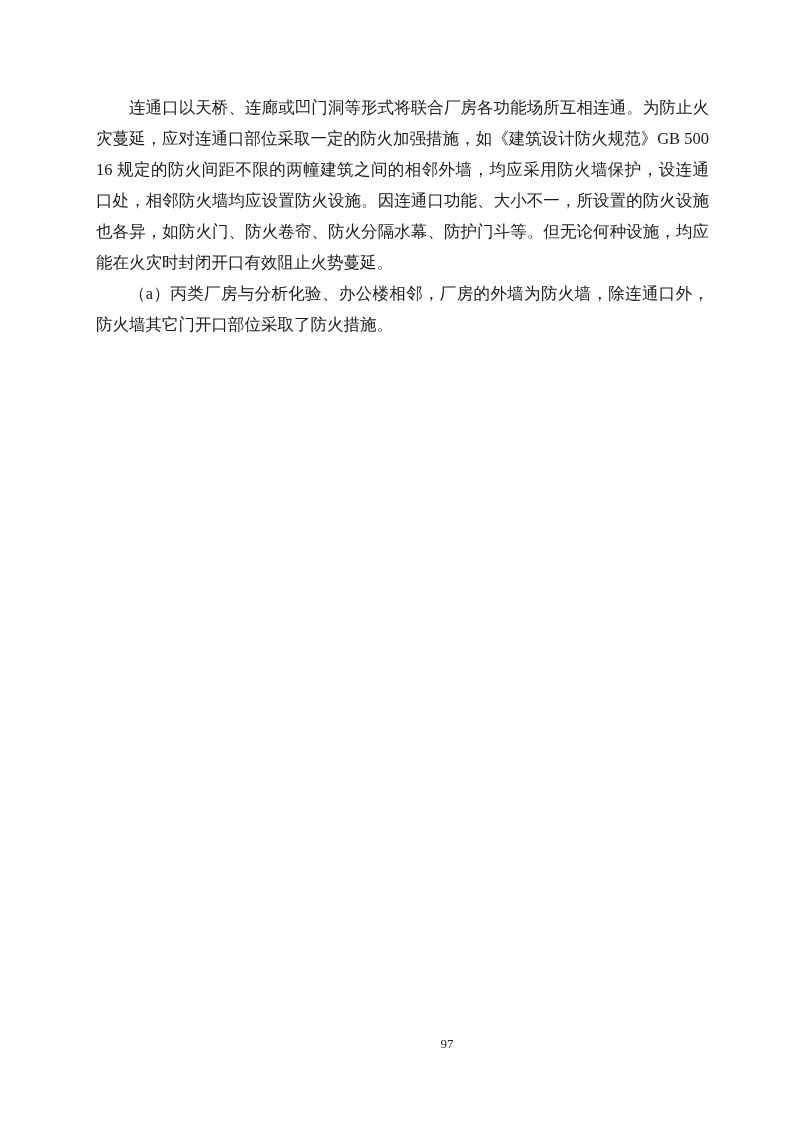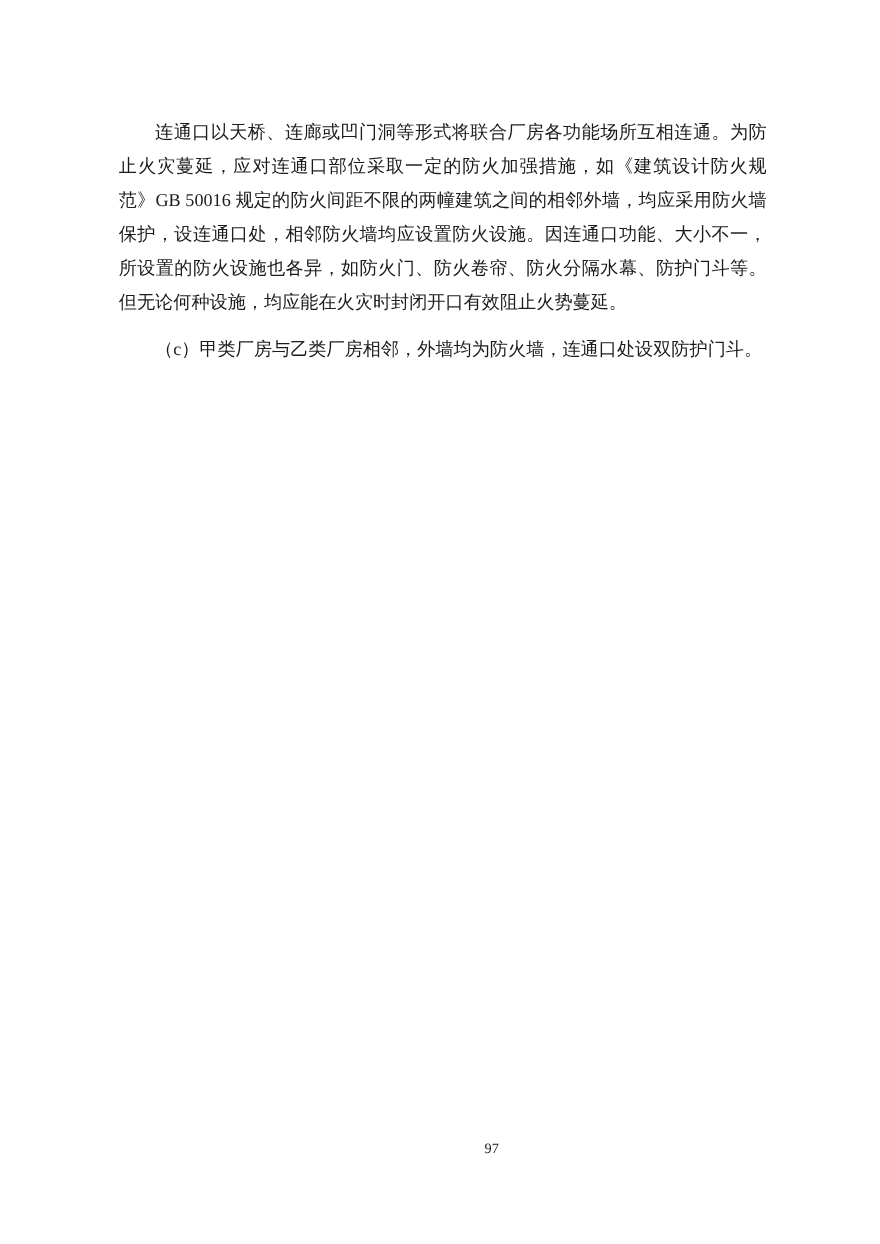--- a/index.html
+++ b/index.html
@@ -20,21 +20,21 @@
     position: absolute;
     left: 96px;
     top: 92px;
     width: 613px;
     font-size: 16.5px;
     line-height: 31px;
     text-align: justify;
     text-justify: inter-ideograph;
   }
   .content p {
-    margin: 12px;
+    margin: 0;
     padding: 0;
     text-indent: 2em;
     word-break: break-all;
   }
   .page-number {
     position: absolute;
     left: 0;
     top: 1036px;
     width: 100%;
     text-align: center;
@@ -43,17 +43,17 @@
     color: #222222;
     margin-left: 47px;
   }
 </style>
 </head>
 <body>
 
 <div class="page">
   <div class="content">
     <p>连通口以天桥、连廊或凹门洞等形式将联合厂房各功能场所互相连通。为防止火灾蔓延，应对连通口部位采取一定的防火加强措施，如《建筑设计防火规范》GB 50016 规定的防火间距不限的两幢建筑之间的相邻外墙，均应采用防火墙保护，设连通口处，相邻防火墙均应设置防火设施。因连通口功能、大小不一，所设置的防火设施也各异，如防火门、防火卷帘、防火分隔水幕、防护门斗等。但无论何种设施，均应能在火灾时封闭开口有效阻止火势蔓延。</p>
-    <p>（c）甲类厂房与乙类厂房相邻，外墙均为防火墙，连通口处设双防护门斗。</p>
+    <p>（a）丙类厂房与分析化验、办公楼相邻，厂房的外墙为防火墙，除连通口外，防火墙其它门开口部位采取了防火措施。</p>
   </div>
 
   <div class="page-number">97</div>
 </div>
 
 </body></html>

